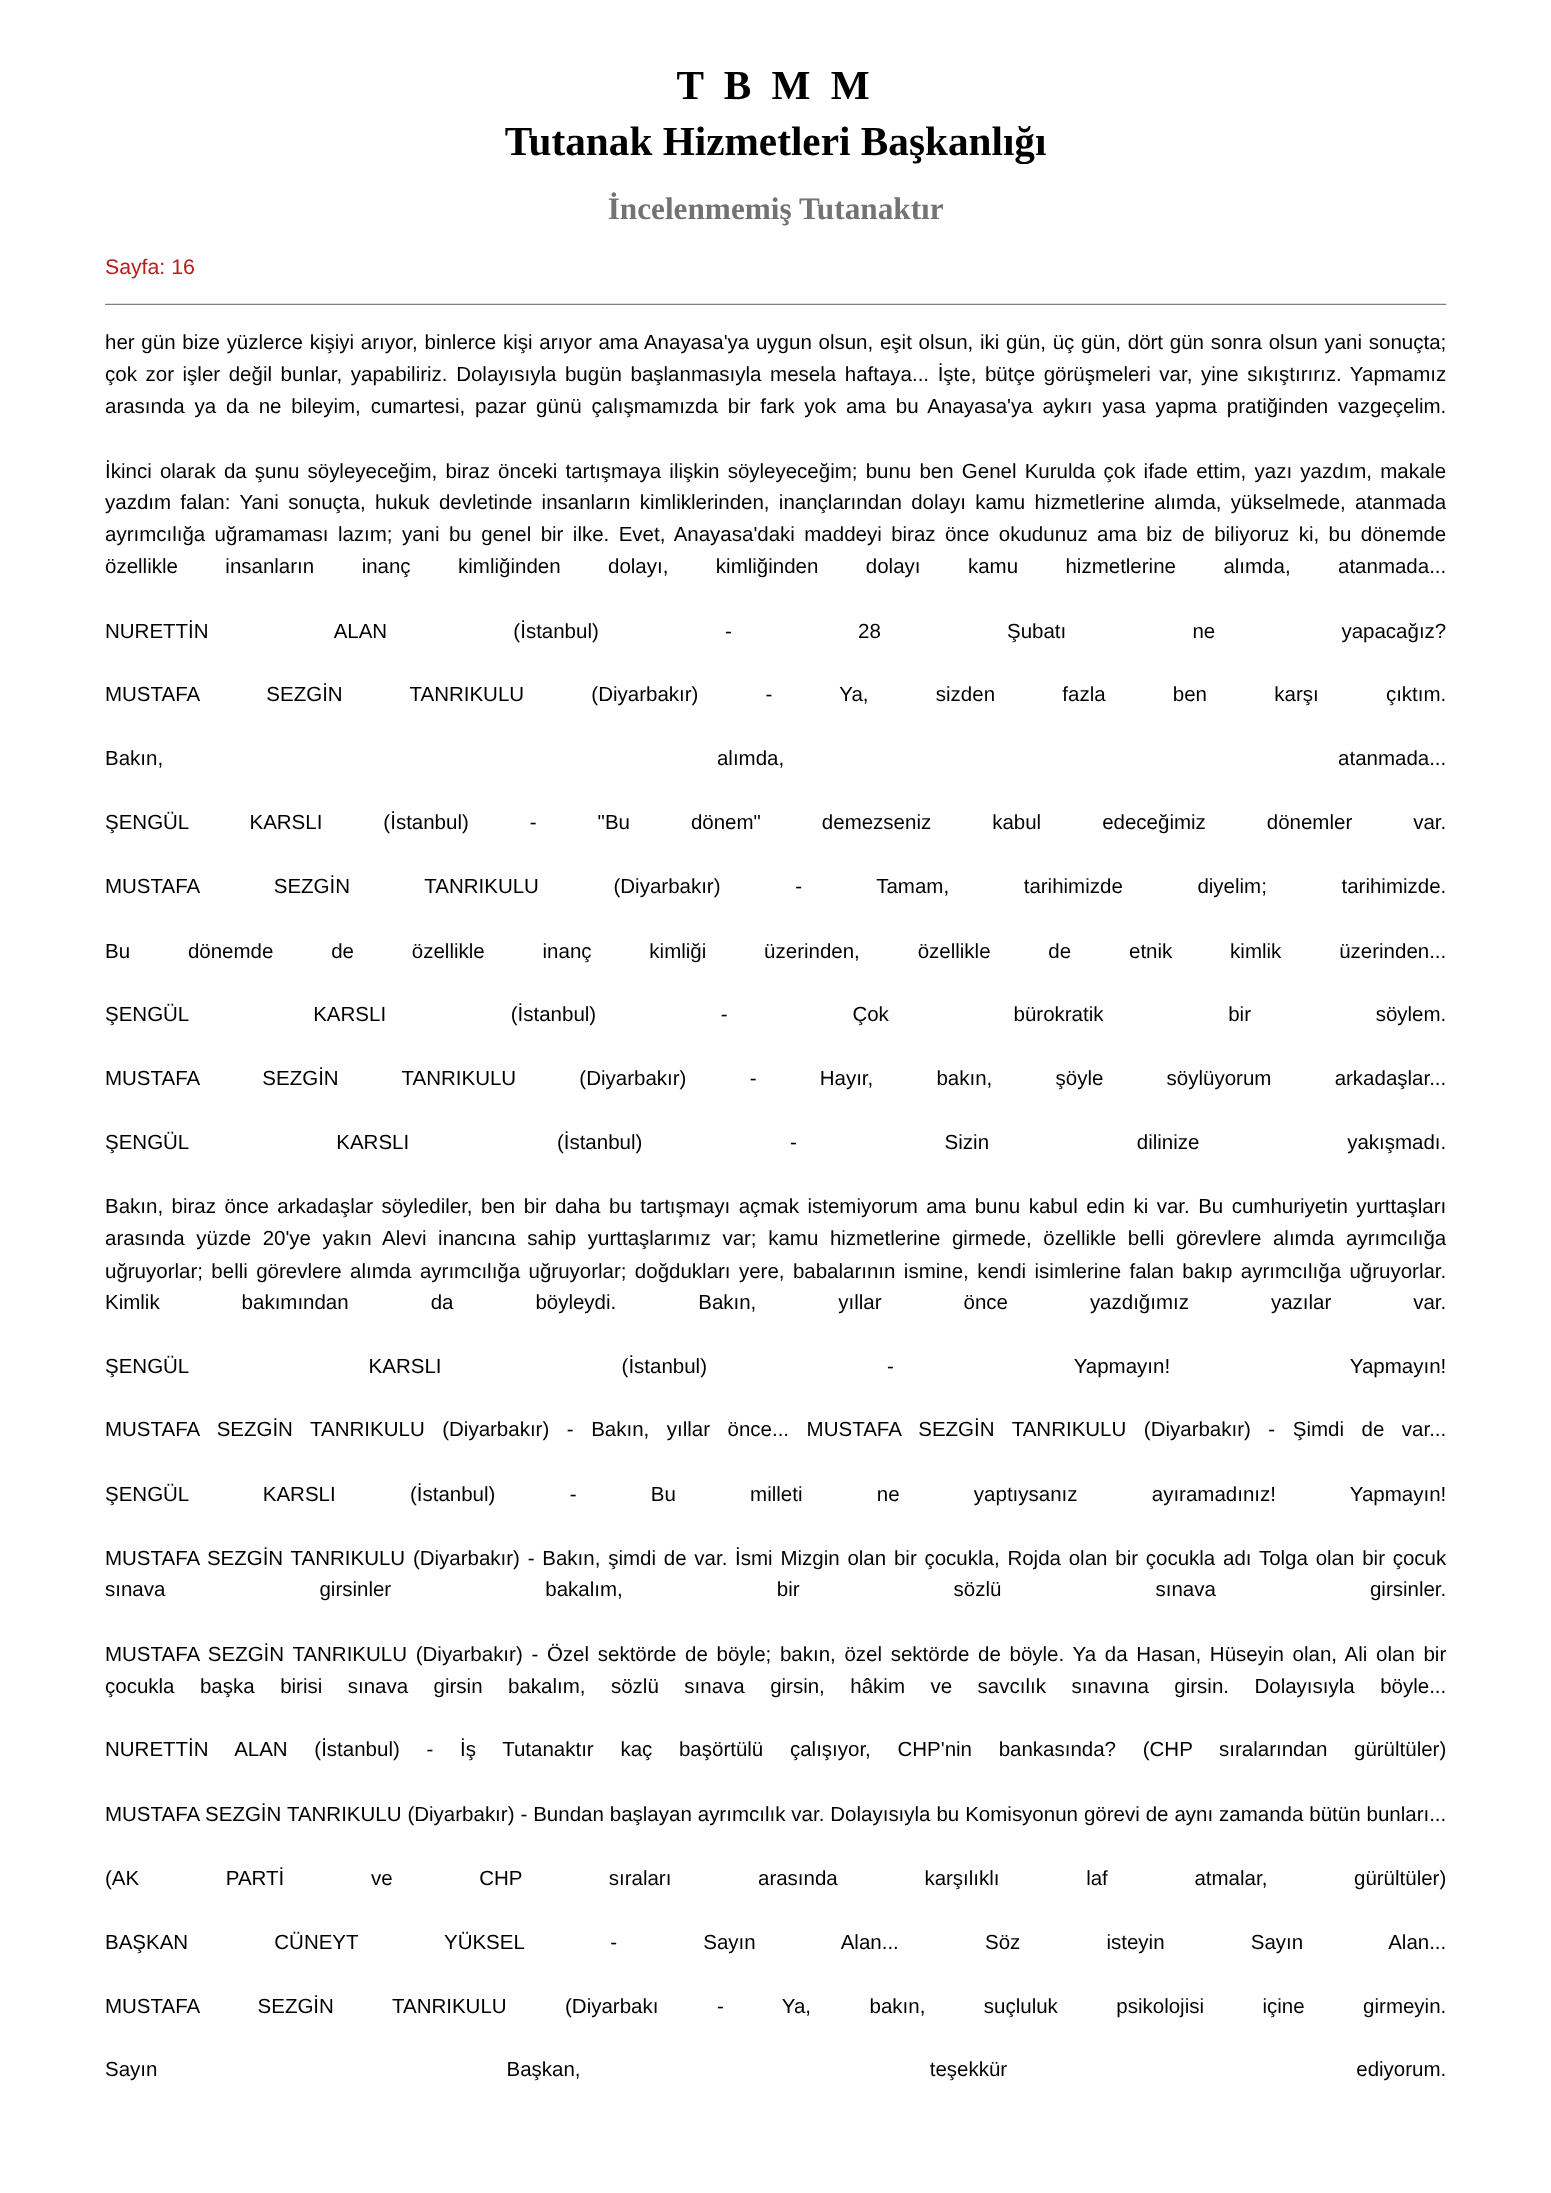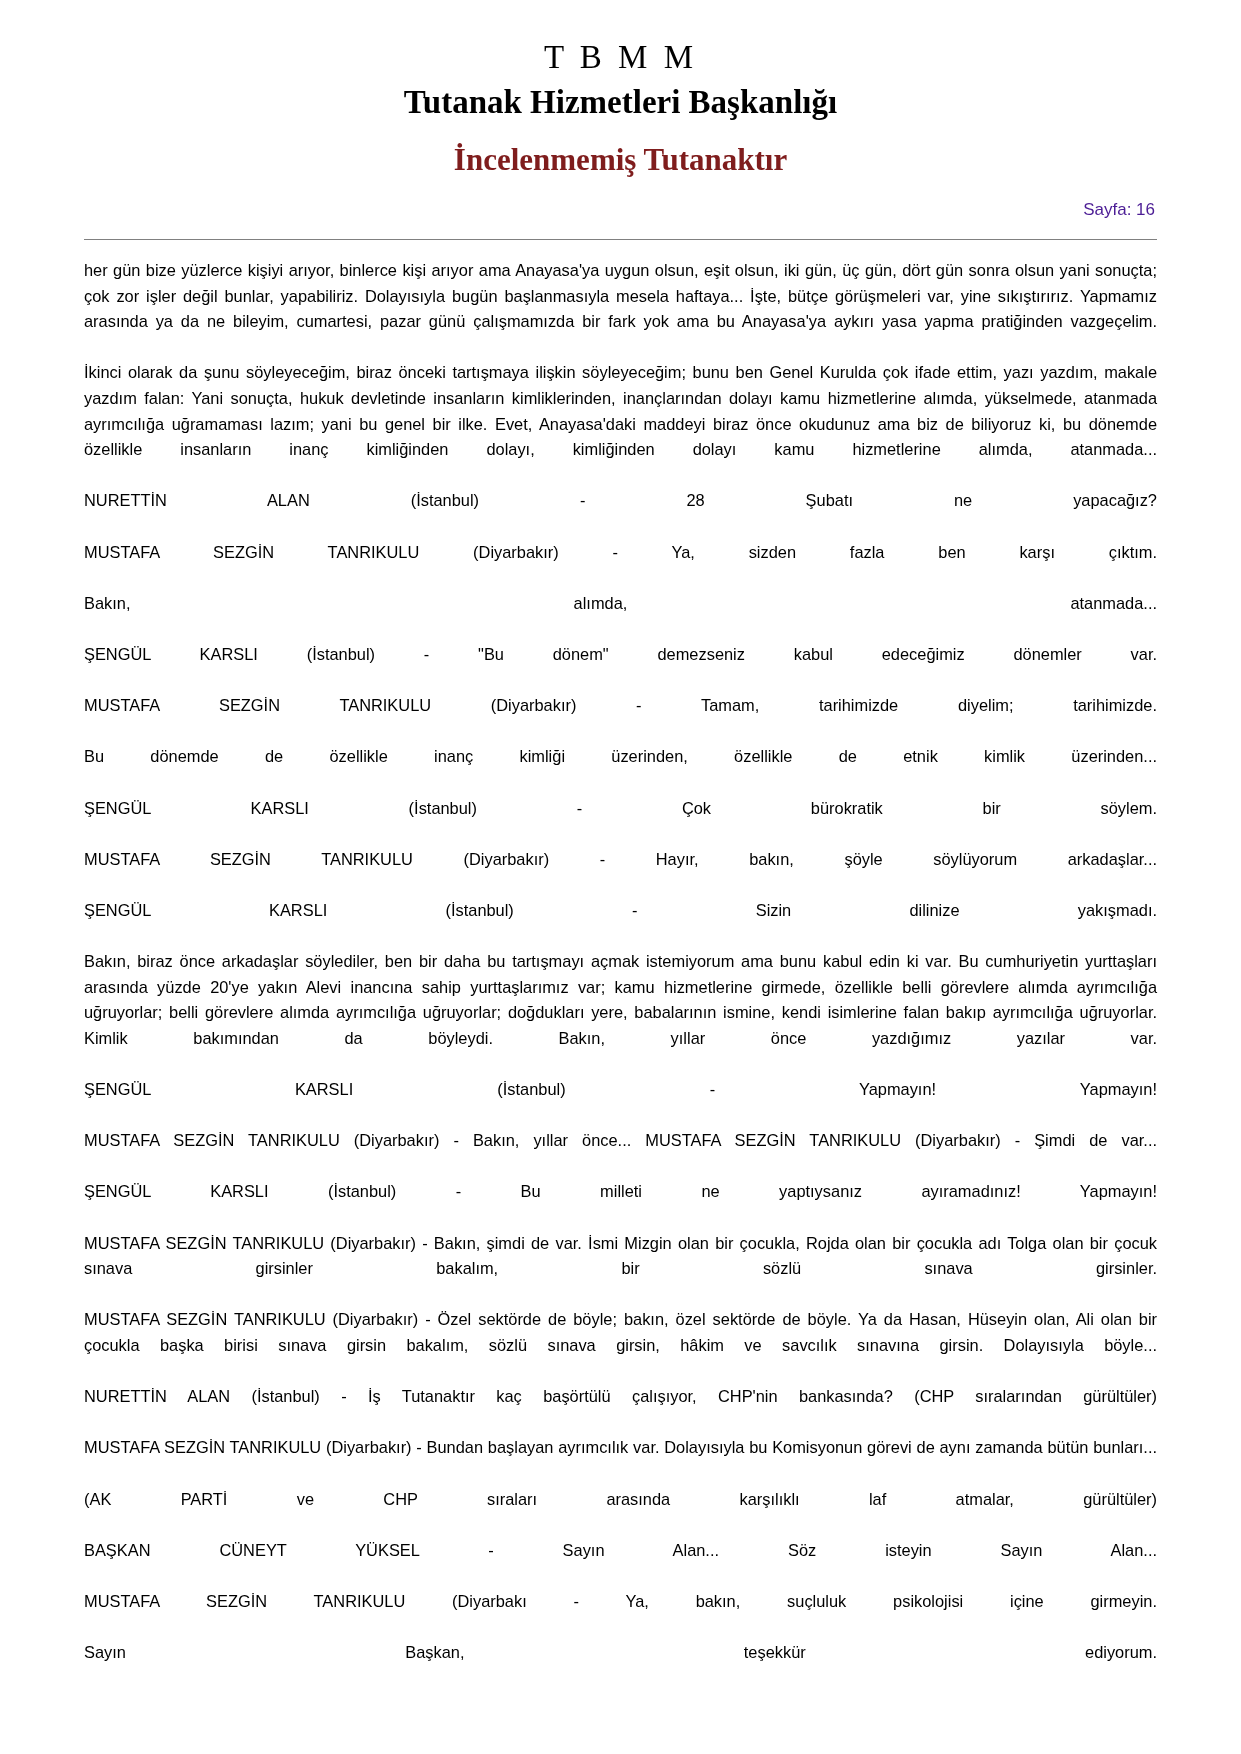--- a/index.html
+++ b/index.html
@@ -21,46 +21,46 @@
     position: relative;
   }
 
   
   .doc-header {
     text-align: center;
     font-family: "Liberation Serif", serif;
   }
   .hdr-line1 {
     font-size: 33px;
-    font-weight: normal;
+    font-weight: bold;
     letter-spacing: 4px;
     line-height: 1.30;
-    margin: 0 0 2px 0;
+    margin: 12px 0 2px 0;
     color: #000000;
   }
   .hdr-line2 {
     font-size: 33px;
     font-weight: bold;
     line-height: 1.30;
     margin: 0 0 16px 0;
     color: #000000;
   }
   .hdr-line3 {
-    font-size: 31px;
+    font-size: 25px;
     font-weight: bold;
     line-height: 1.30;
     margin: 0;
-    color: #7f1d1d;
+    color: #737373;
   }
 
   .page-number-row {
-    text-align: right;
+    text-align: left;
     font-family: "Liberation Sans", sans-serif;
     font-size: 17px;
-    color: #4c1d95;
+    color: #b91c1c;
     margin-top: 20px;
     padding-right: 2px;
     padding-bottom: 19px;
   }
   .hr-rule {
     border: none;
     border-top: 1.6px solid #808080;
     margin: 0 0 18px 0;
     height: 0;
   }

